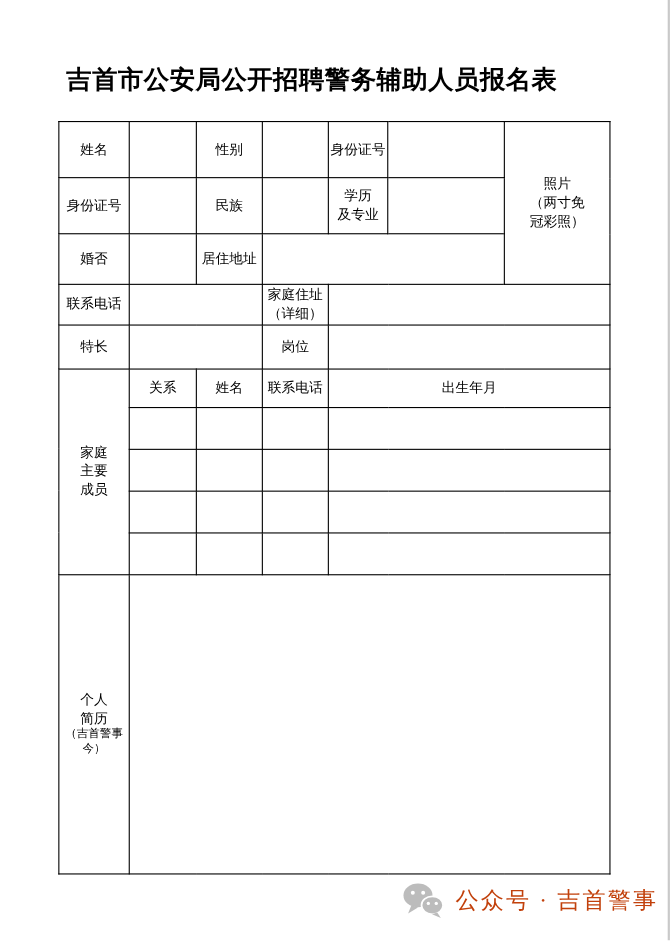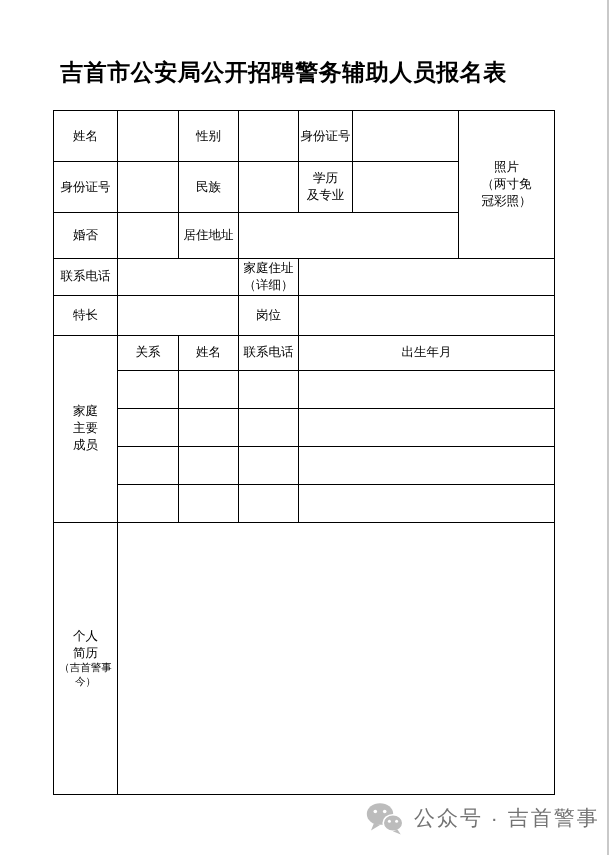--- a/index.html
+++ b/index.html
@@ -53,22 +53,22 @@
   .lbl-line { display: block; }
   .small-note { font-size: 10.5px; line-height: 1.3; }
   .watermark {
     position: absolute;
     left: 366px;
     top: 799px;
     height: 38px;
     display: flex;
     align-items: center;
     gap: 11px;
-    color: #737373;
-    font-family: Liberation Sans, sans-serif;
+    color: #c2410c;
+    font-family: Liberation Serif, serif;
     font-size: 21px;
     letter-spacing: 2px;
     white-space: nowrap;
   }
   .wechat-icon-svg { display: block; }
 </style>
 </head>
 <body>
 
 <div class="page">

